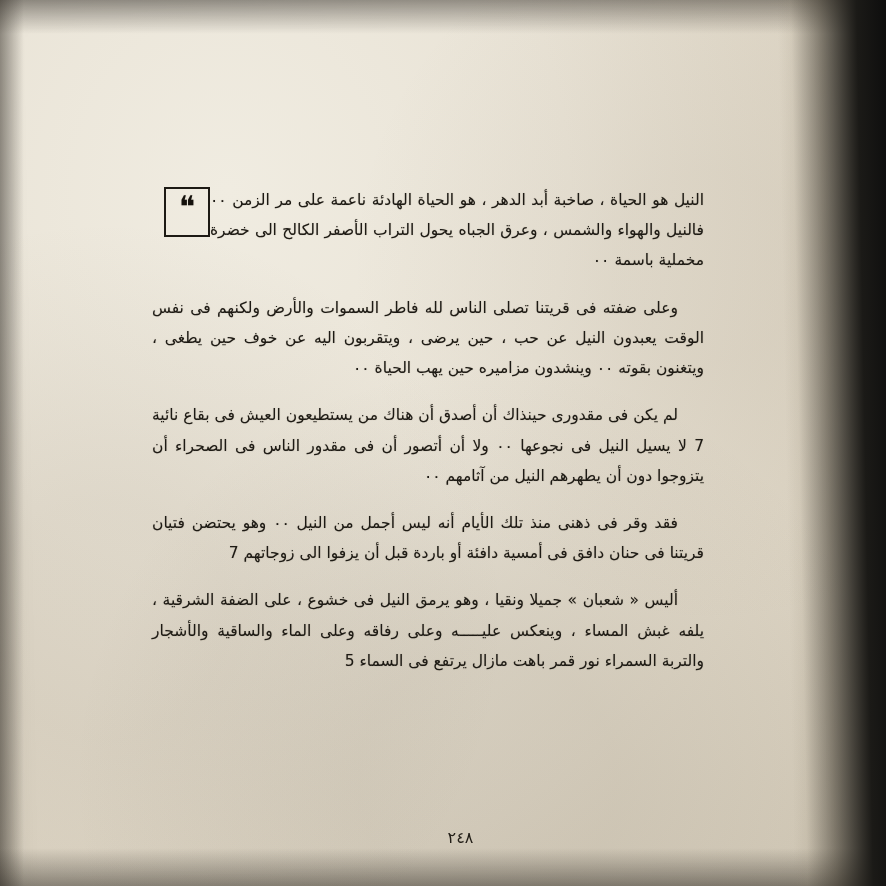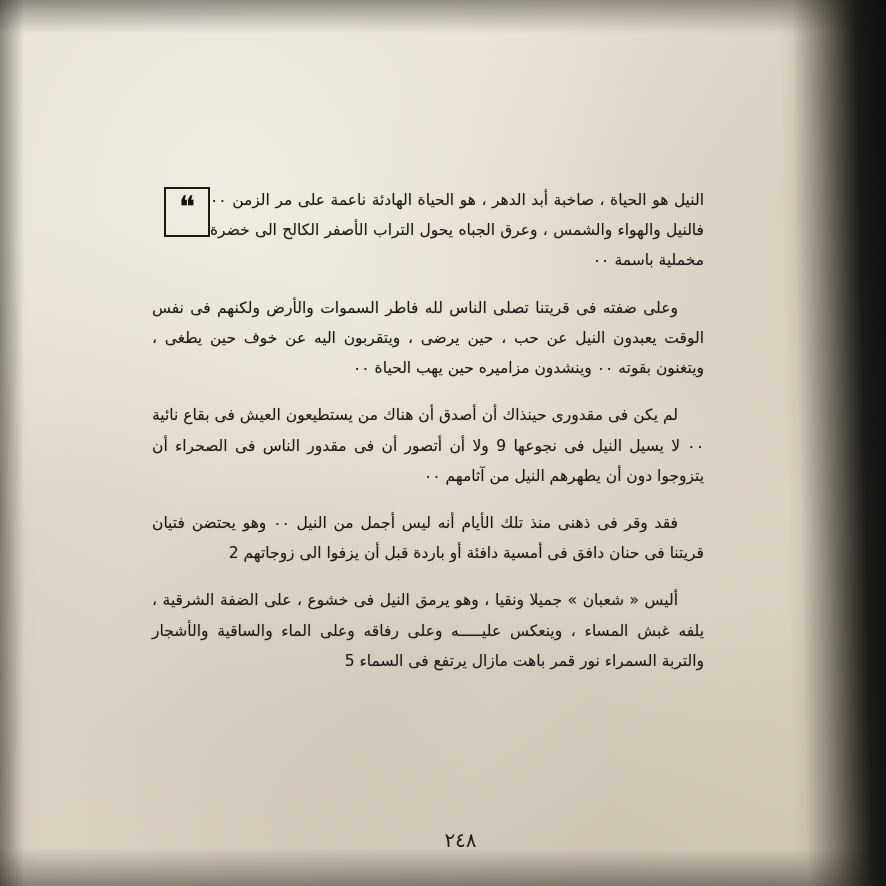--- a/index.html
+++ b/index.html
@@ -107,42 +107,42 @@
     color: #14110c;
     font-family: "DejaVu Serif", serif;
     padding-top: 4px;
   }
   .page-number {
     position: absolute;
     left: 0;
     right: 0;
     top: 828px;
     text-align: center;
-    font-size: 20px;
+    font-size: 16px;
     color: #211d16;
     letter-spacing: 1px;
     font-family: "DejaVu Sans", sans-serif;
     padding-left: 35px;
   }
 </style>
 </head>
 <body>
 
 <div id="page">
   <div class="paper"></div>
   <div class="grain"></div>
 
   <div class="text-block">
     <p class="para first">
       <span class="quote-box">❝</span>
       <span>النيل هو الحياة ، صاخبة أبد الدهر ، هو الحياة الهادئة ناعمة على مر الزمن ٠٠ فالنيل والهواء والشمس ، وعرق الجباه يحول التراب الأصفر الكالح الى خضرة مخملية باسمة ٠٠</span>
     </p>
     <p class="para">وعلى ضفته فى قريتنا تصلى الناس لله فاطر السموات والأرض ولكنهم فى نفس الوقت يعبدون النيل عن حب ، حين يرضى ، ويتقربون اليه عن خوف حين يطغى ، ويتغنون بقوته ٠٠ وينشدون مزاميره حين يهب الحياة ٠٠</p>
-    <p class="para">لم يكن فى مقدورى حينذاك أن أصدق أن هناك من يستطيعون العيش فى بقاع نائية ٠٠ لا يسيل النيل فى نجوعها 9 ولا أن أتصور أن فى مقدور الناس فى الصحراء أن يتزوجوا دون أن يطهرهم النيل من آثامهم ٠٠</p>
-    <p class="para">فقد وقر فى ذهنى منذ تلك الأيام أنه ليس أجمل من النيل ٠٠ وهو يحتضن فتيان قريتنا فى حنان دافق فى أمسية دافئة أو باردة قبل أن يزفوا الى زوجاتهم 2</p>
+    <p class="para">لم يكن فى مقدورى حينذاك أن أصدق أن هناك من يستطيعون العيش فى بقاع نائية 7 لا يسيل النيل فى نجوعها ٠٠ ولا أن أتصور أن فى مقدور الناس فى الصحراء أن يتزوجوا دون أن يطهرهم النيل من آثامهم ٠٠</p>
+    <p class="para">فقد وقر فى ذهنى منذ تلك الأيام أنه ليس أجمل من النيل ٠٠ وهو يحتضن فتيان قريتنا فى حنان دافق فى أمسية دافئة أو باردة قبل أن يزفوا الى زوجاتهم 7</p>
     <p class="para">أليس « شعبان » جميلا ونقيا ، وهو يرمق النيل فى خشوع ، على الضفة الشرقية ، يلفه غبش المساء ، وينعكس عليـــــه وعلى رفاقه وعلى الماء والساقية والأشجار والتربة السمراء نور قمر باهت مازال يرتفع فى السماء 5</p>
   </div>
 
   <div class="page-number">٢٤٨</div>
 
   <div class="edge-top"></div>
   <div class="edge-left"></div>
   <div class="edge-bottom"></div>
   <div class="gutter"></div>
 </div>

